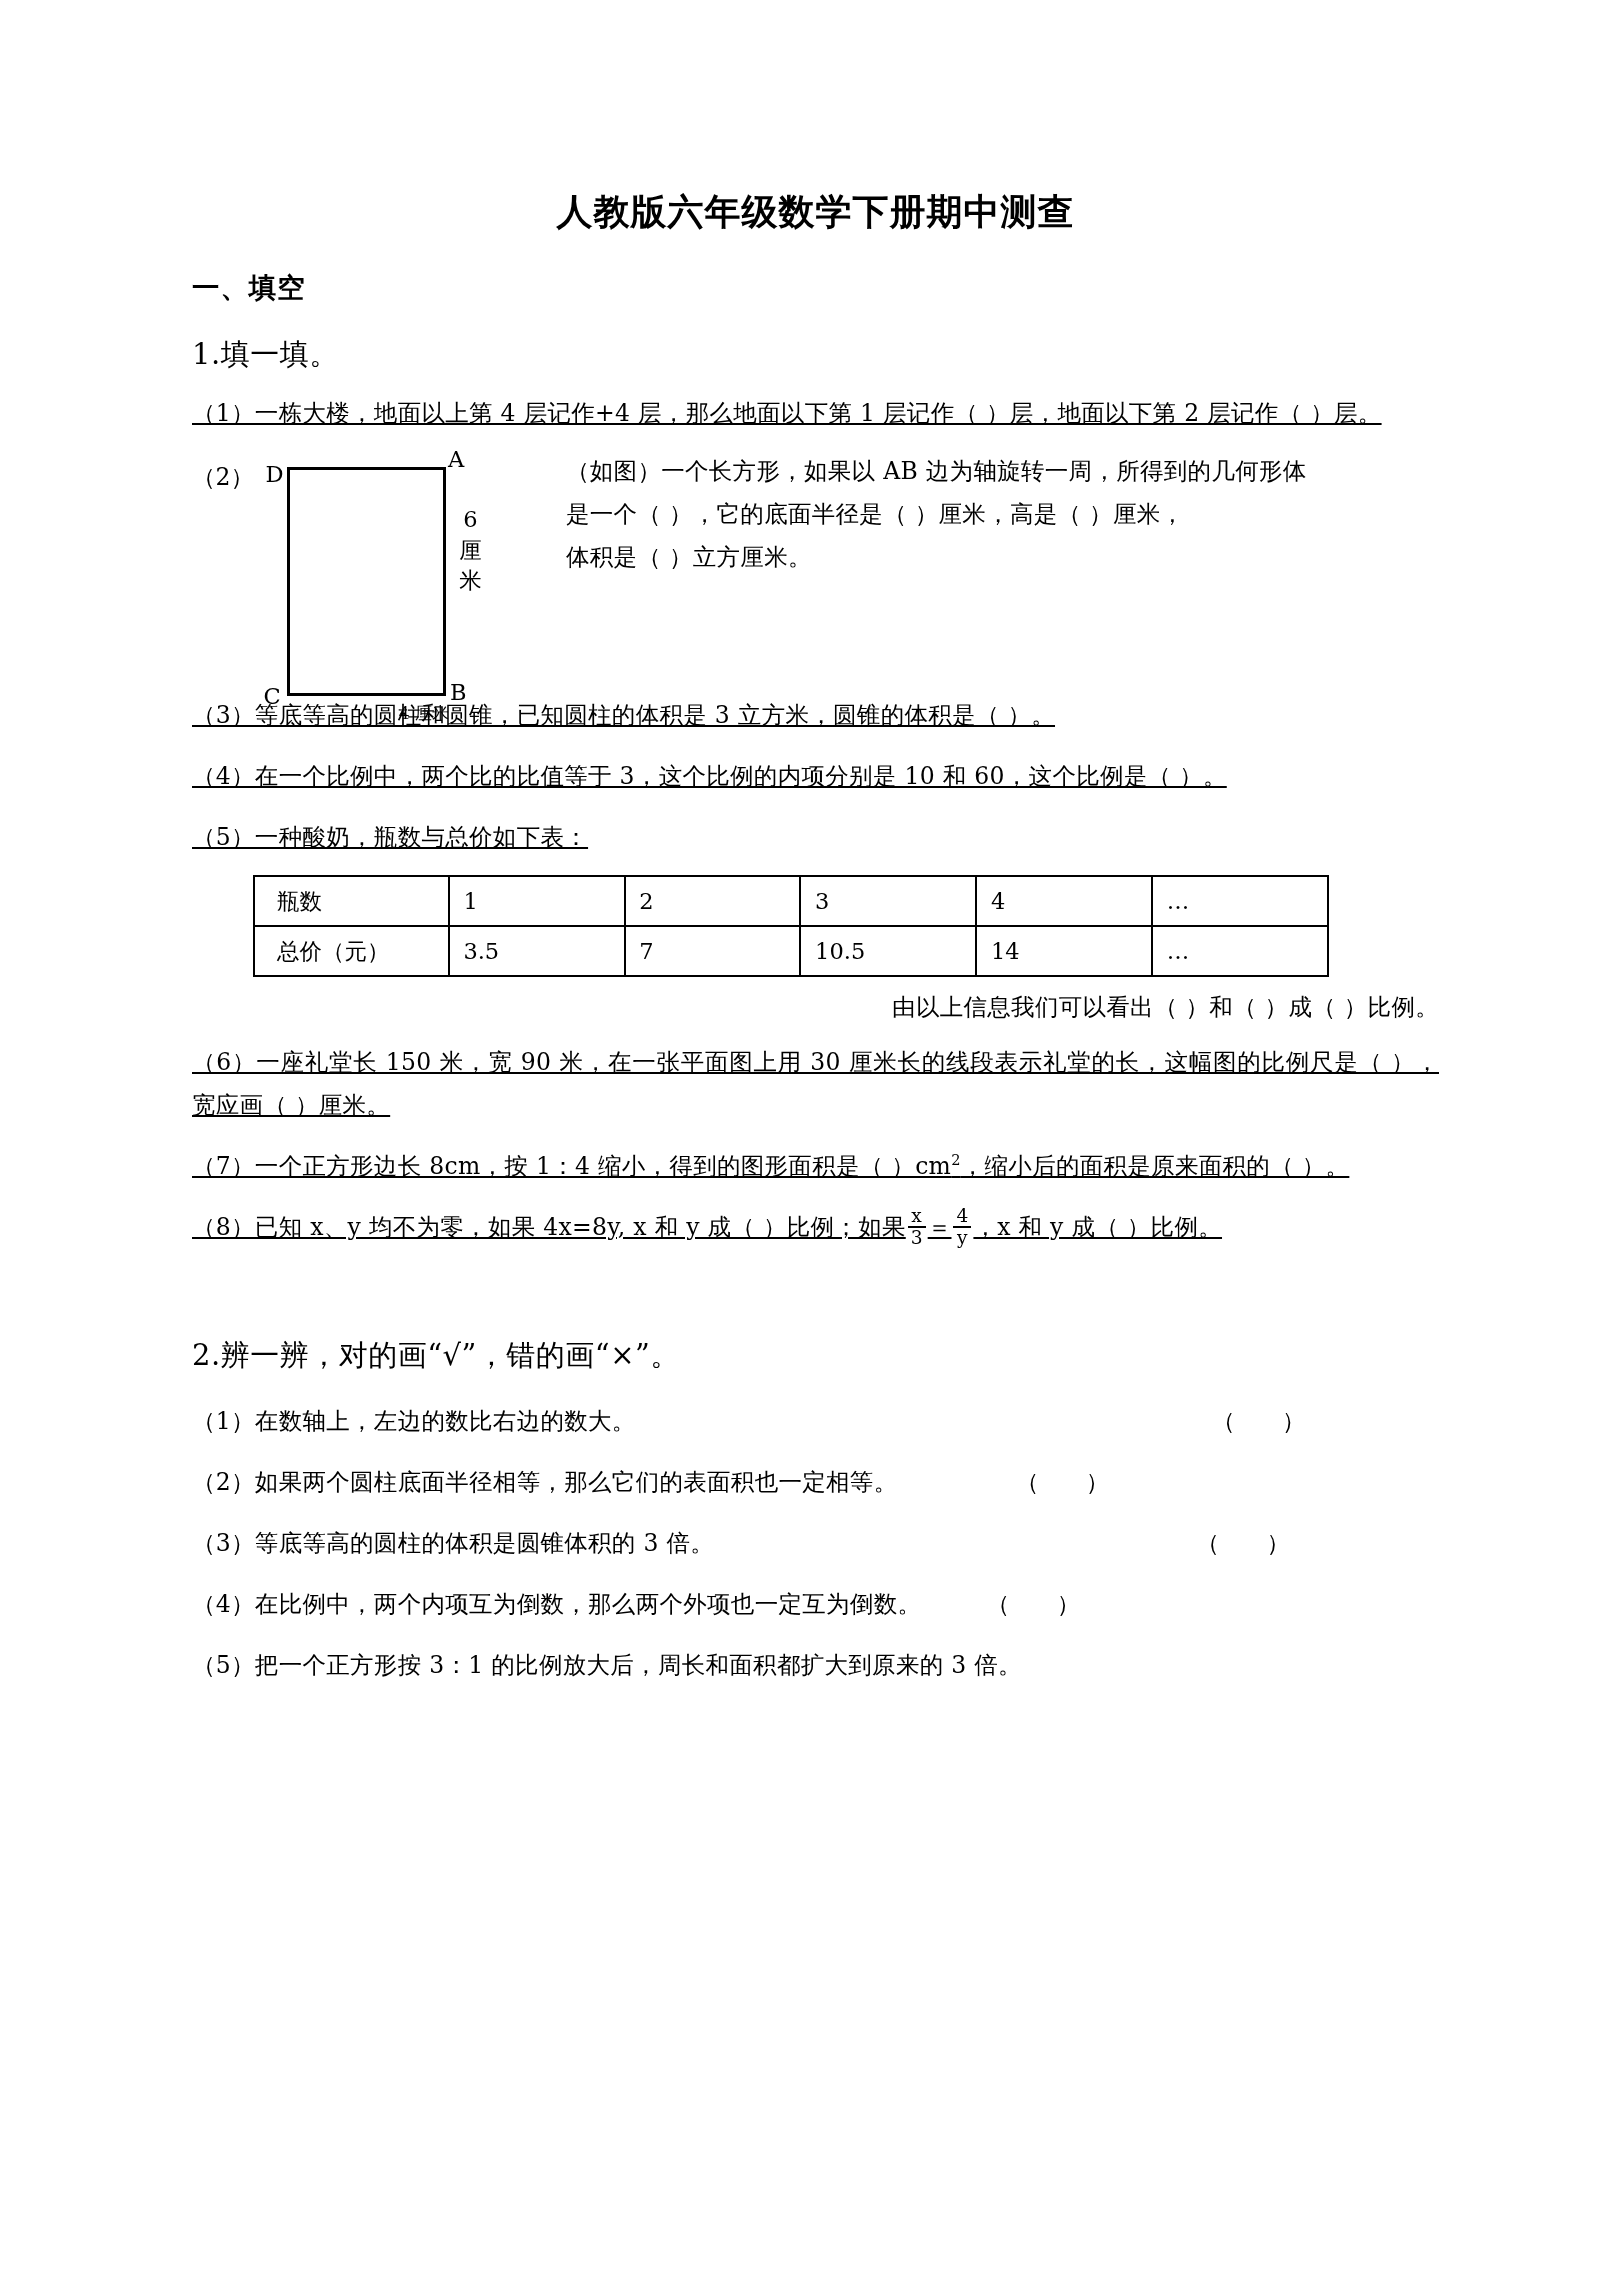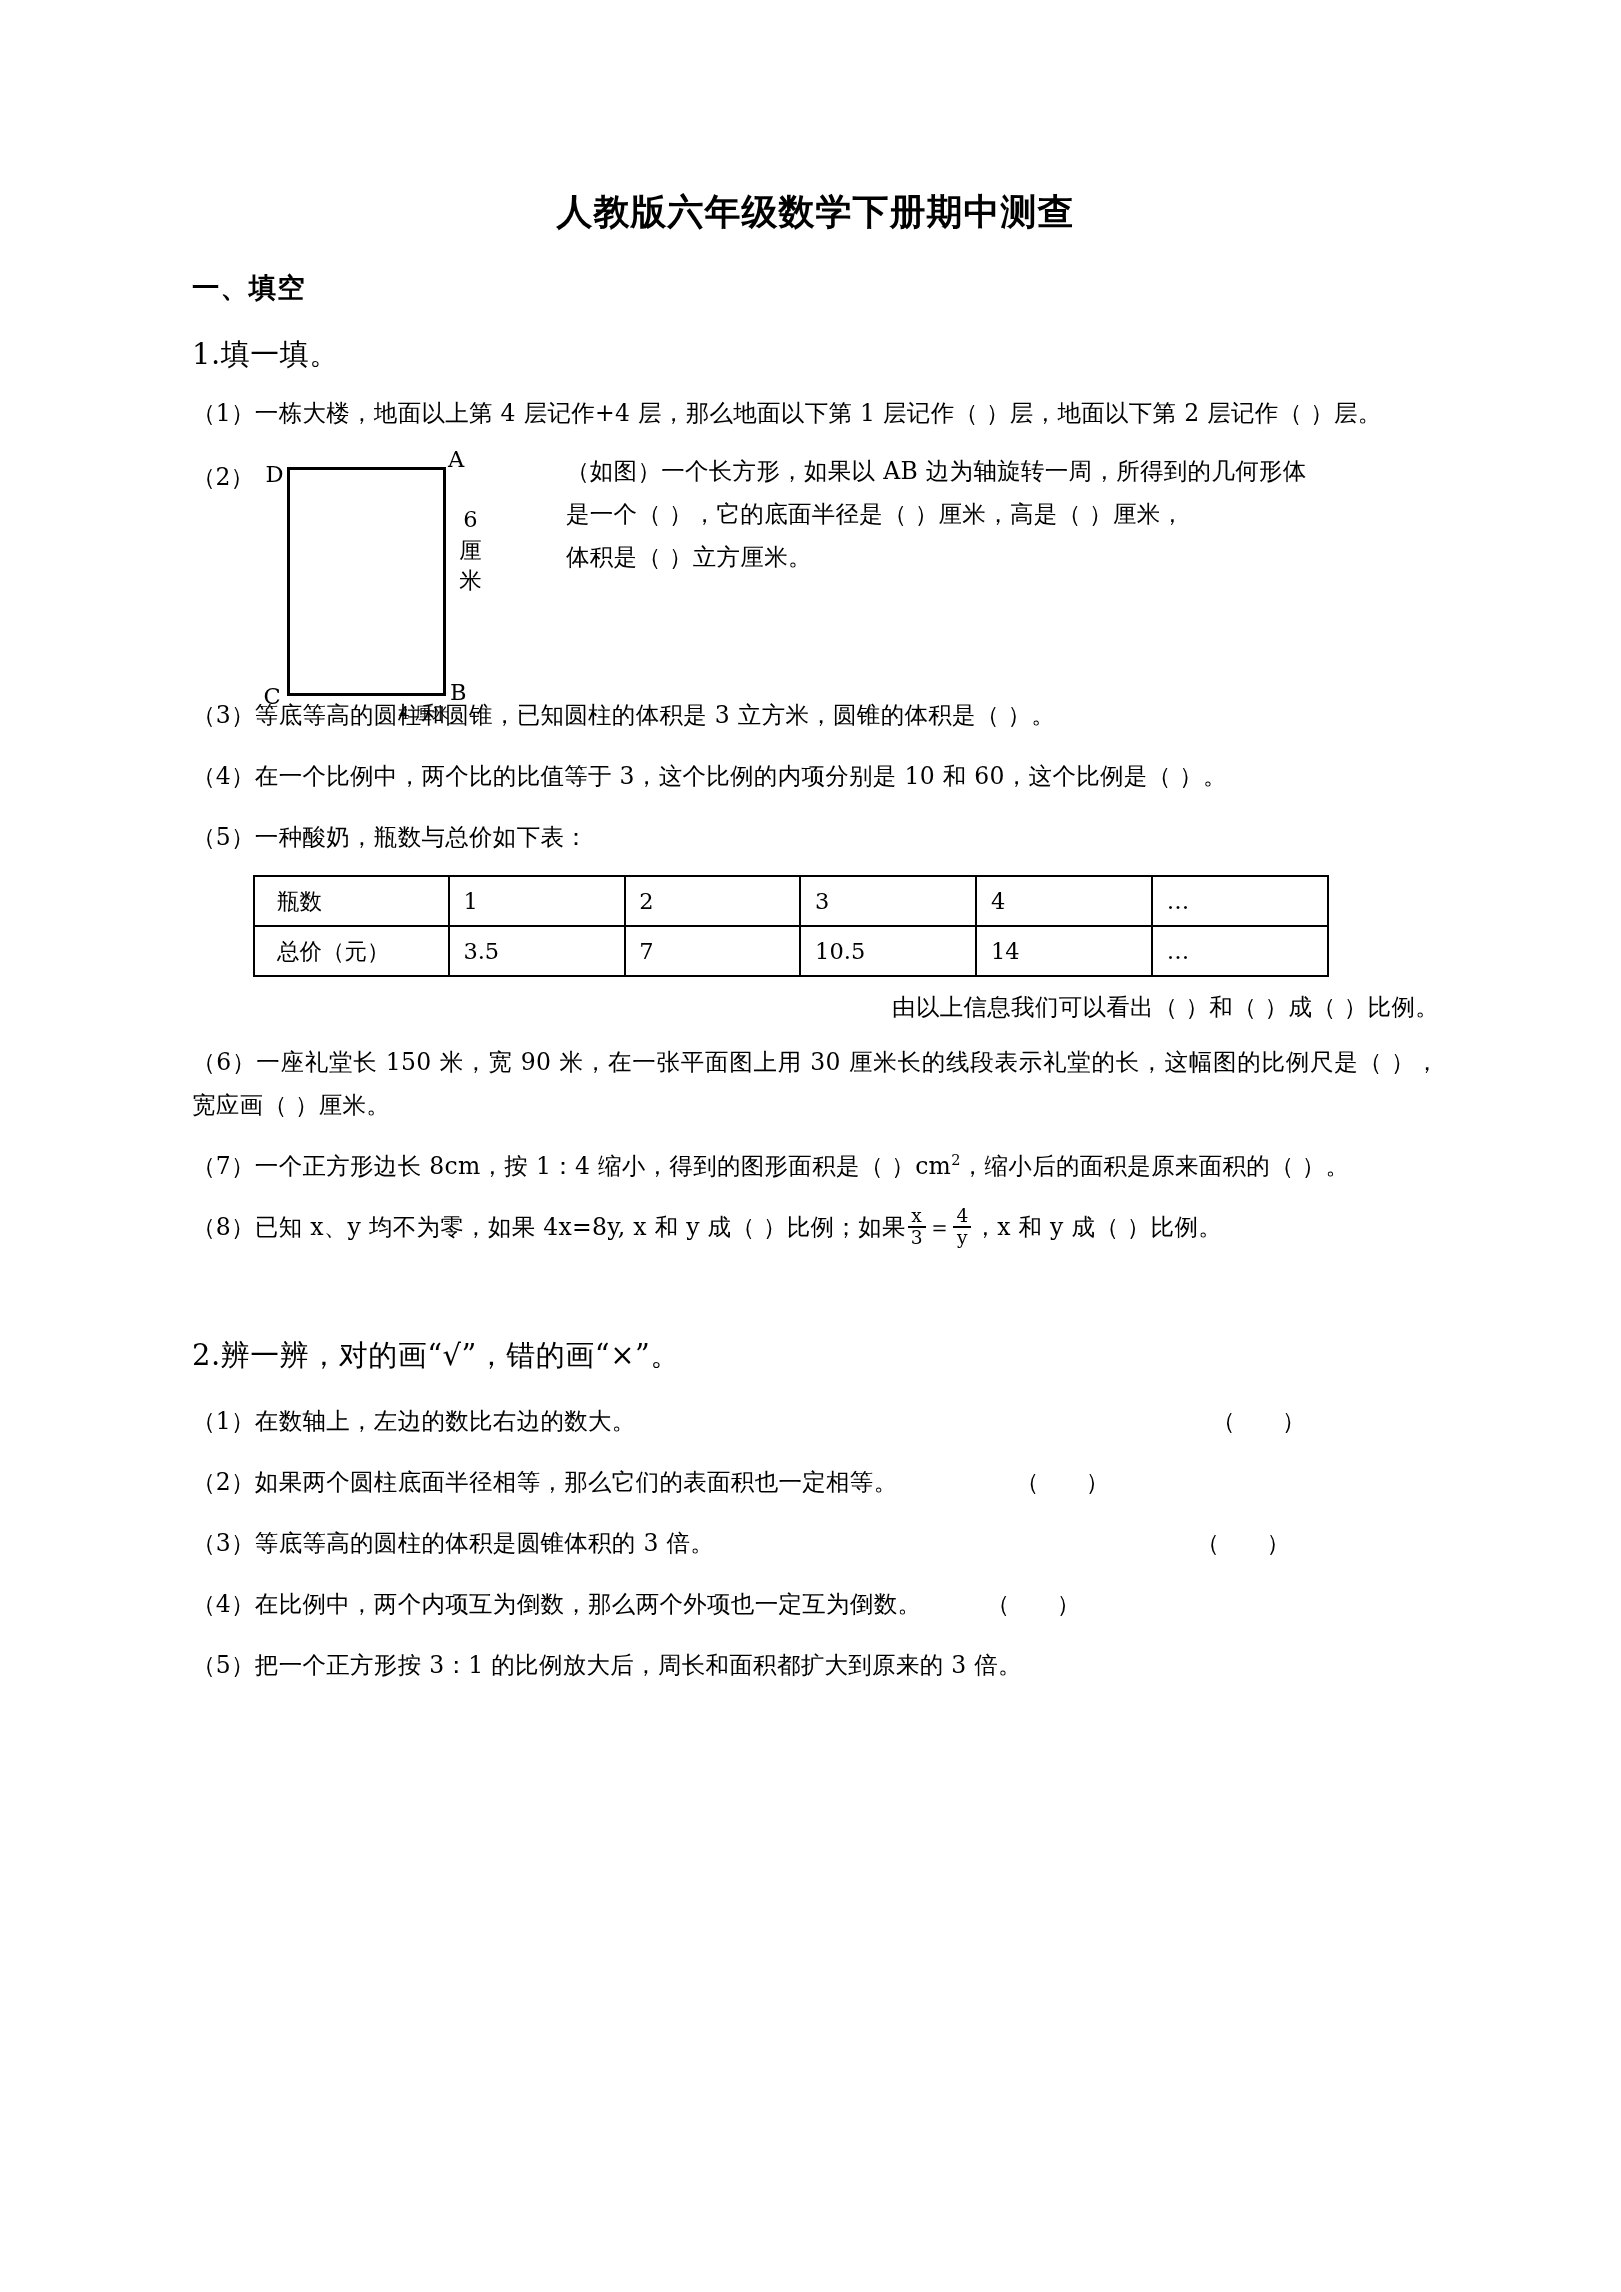--- a/index.html
+++ b/index.html
@@ -47,20 +47,21 @@
     margin-top: 29px;
     letter-spacing: 0.5px;
   }
   .para {
     font-size: 23.5px;
     line-height: 1.85;
     margin-top: 17.6px;
     letter-spacing: 0.3px;
     text-align: justify;
     text-justify: inter-character;
+    text-decoration: underline;
   }
   
   .fig-row {
     position: relative;
     margin-top: 13.7px;
     min-height: 227px;
   }
   .fig-label {
     position: absolute;
     left: 0;

